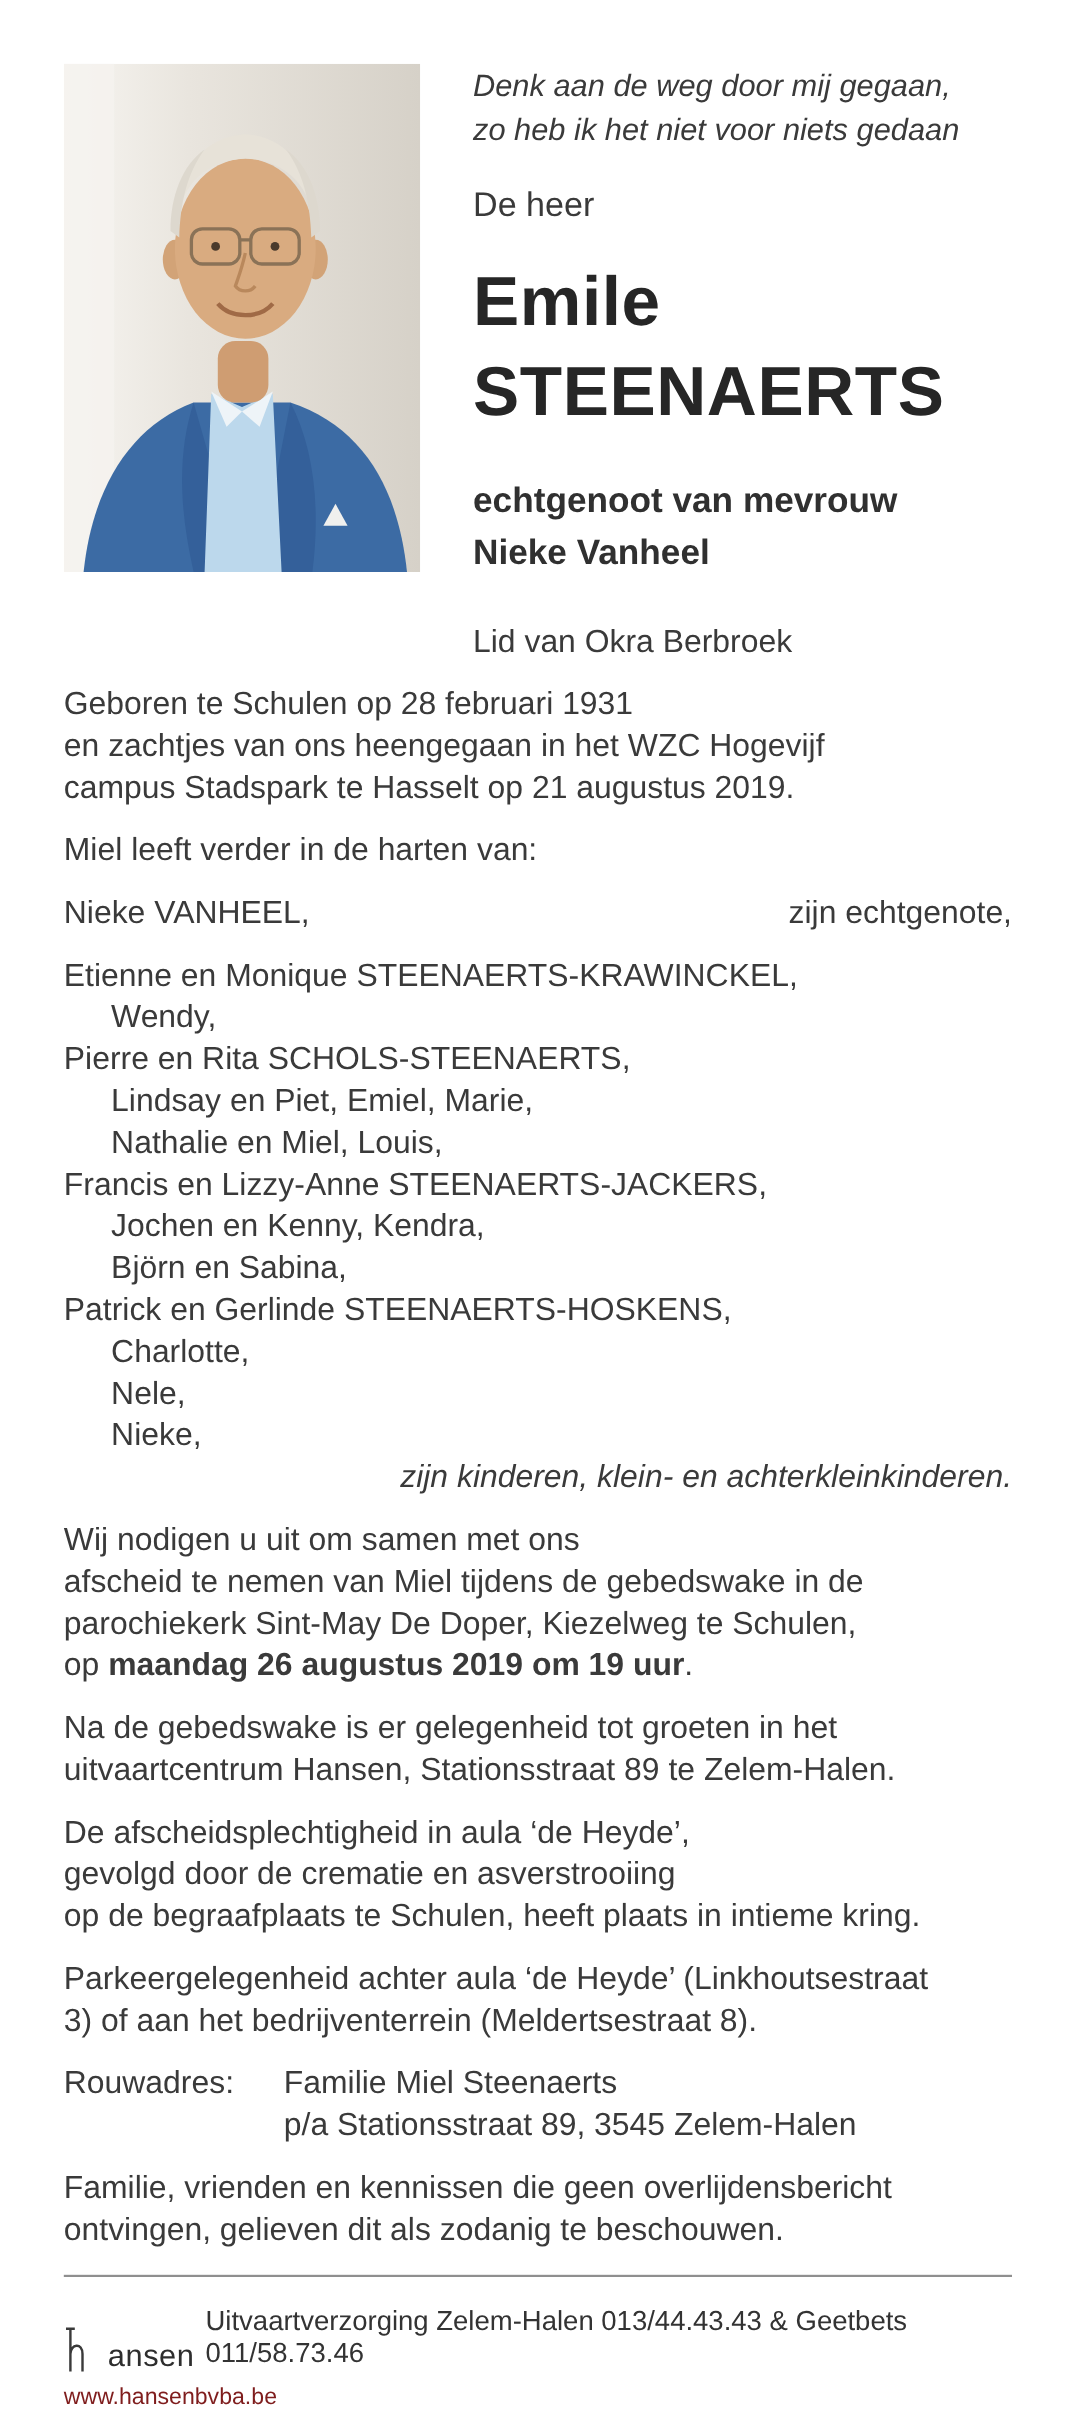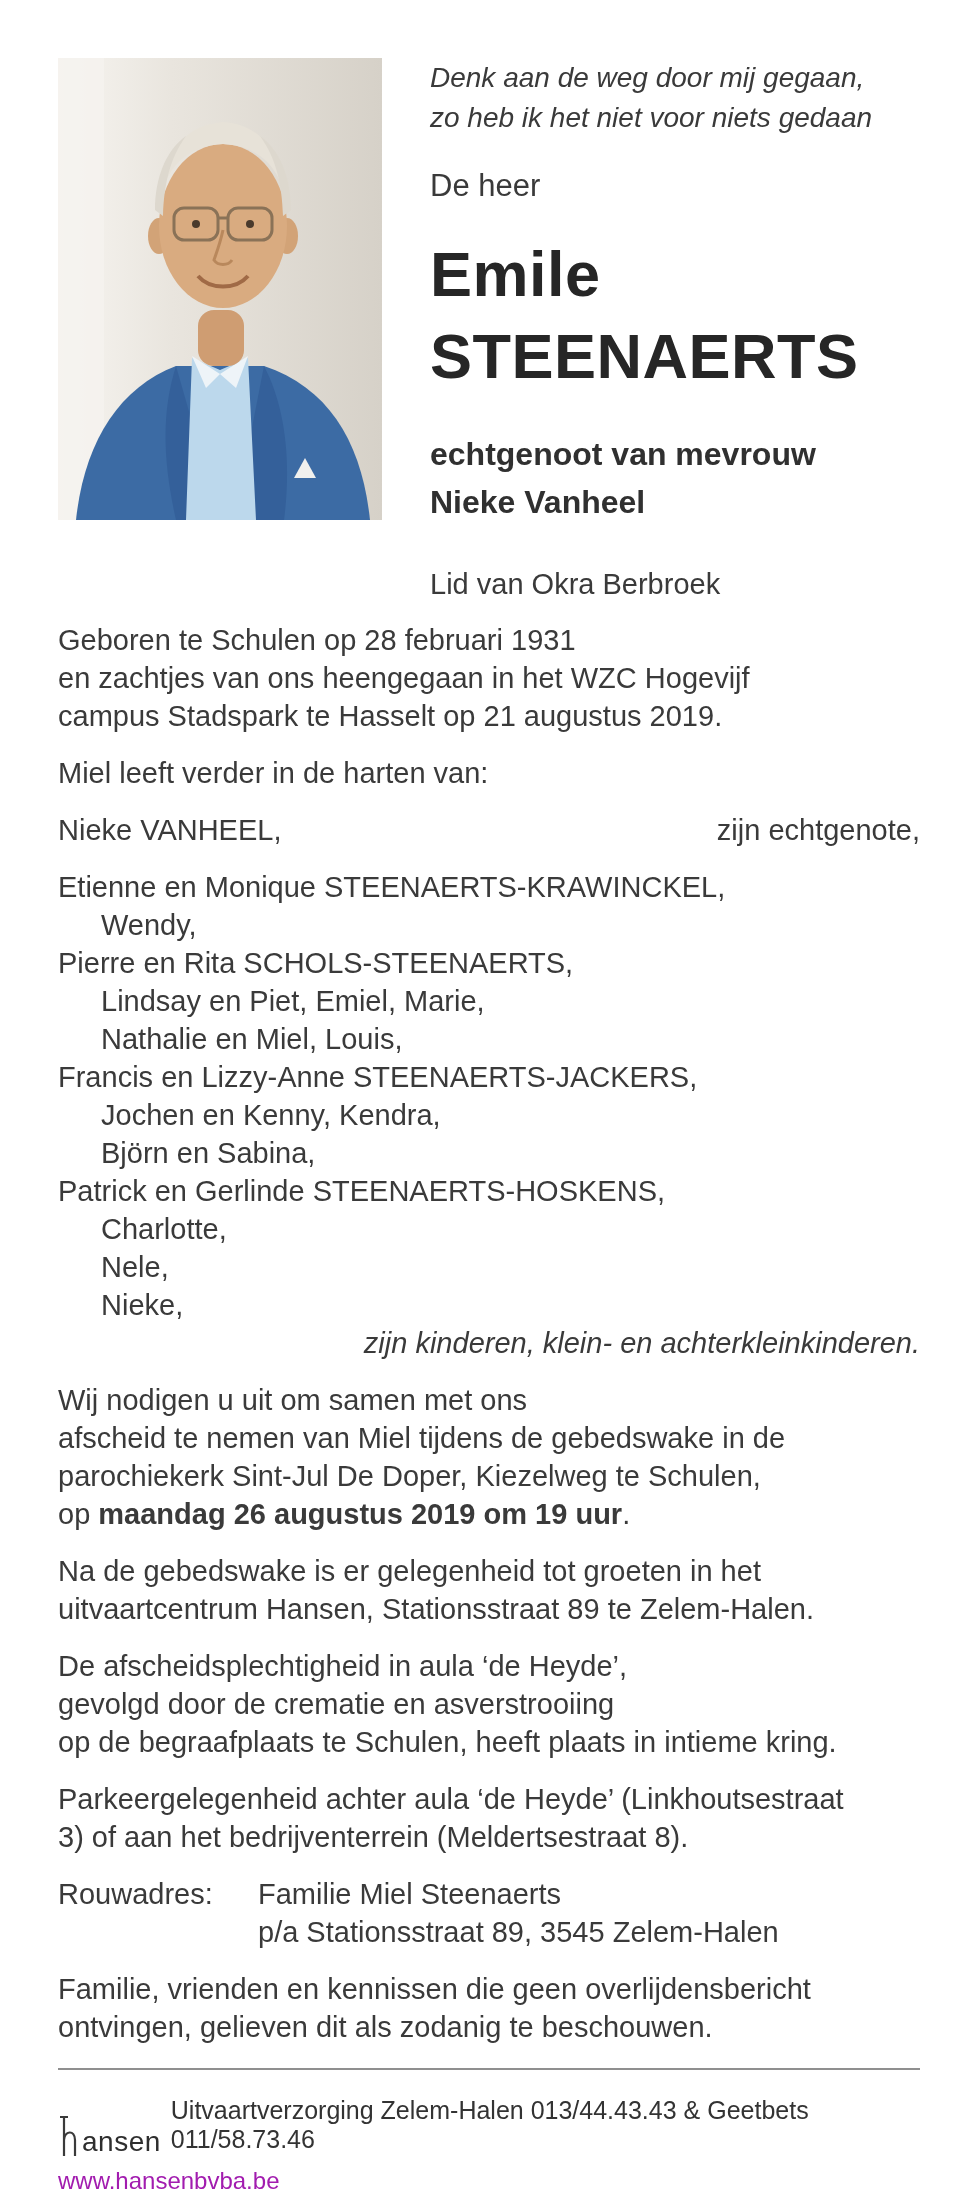--- a/index.html
+++ b/index.html
@@ -35,25 +35,25 @@
   .caption { text-align: right; font-style: italic; }
   .rouw { display: flex; }
   .rouw-label { flex: 0 0 200px; }
   .rouw-value { white-space: pre-line; }
   .notice { margin-bottom: 0; }
 
   
   .rule { border: none; border-top: 2px solid #8f8f8f; margin: 22px 0 0; }
   .footer { margin-top: 26px; }
   .footer-line { display: flex; align-items: flex-end; gap: 10px; }
-  .logo { display: inline-flex; align-items: flex-end; gap: 2px; }
+  .logo { display: inline-flex; align-items: flex-end; gap: 18px; }
   .logo-mark { display: block; }
   .logo-rest { font-size: 28px; letter-spacing: .5px; color: #2e2e2e; line-height: 1; padding-bottom: 2px; }
   .footer-info { font-size: 25px; padding-bottom: 4px; color: #333; }
-  .footer-web { font-size: 24px; margin-top: 9px; color: #a21caf; }
+  .footer-web { font-size: 21px; margin-top: 9px; color: #7f1d1d; }
 </style>
 </head>
 <body>
 
 <div class="page">
 
   <header class="header">
     <figure class="photo">
       <svg viewBox="0 0 324 462" preserveAspectRatio="none">
         <defs>
@@ -127,21 +127,21 @@
         <div class="family-line">Patrick en Gerlinde STEENAERTS-HOSKENS,</div>
         <div class="family-line indent">Charlotte,</div>
         <div class="family-line indent">Nele,</div>
         <div class="family-line indent">Nieke,</div>
     </div>
 
     <p class="para caption">zijn kinderen, klein- en achterkleinkinderen.</p>
 
     <p class="para"><span>Wij nodigen u uit om samen met ons
 afscheid te nemen van Miel tijdens de gebedswake in de
-parochiekerk Sint-Jul De Doper, Kiezelweg te Schulen,
+parochiekerk Sint-May De Doper, Kiezelweg te Schulen,
 op </span><strong>maandag 26 augustus 2019 om 19 uur</strong><span>.</span></p>
 
     <p class="para">Na de gebedswake is er gelegenheid tot groeten in het
 uitvaartcentrum Hansen, Stationsstraat 89 te Zelem-Halen.</p>
 
     <p class="para">De afscheidsplechtigheid in aula ‘de Heyde’,
 gevolgd door de crematie en asverstrooiing
 op de begraafplaats te Schulen, heeft plaats in intieme kring.</p>
 
     <p class="para">Parkeergelegenheid achter aula ‘de Heyde’ (Linkhoutsestraat

